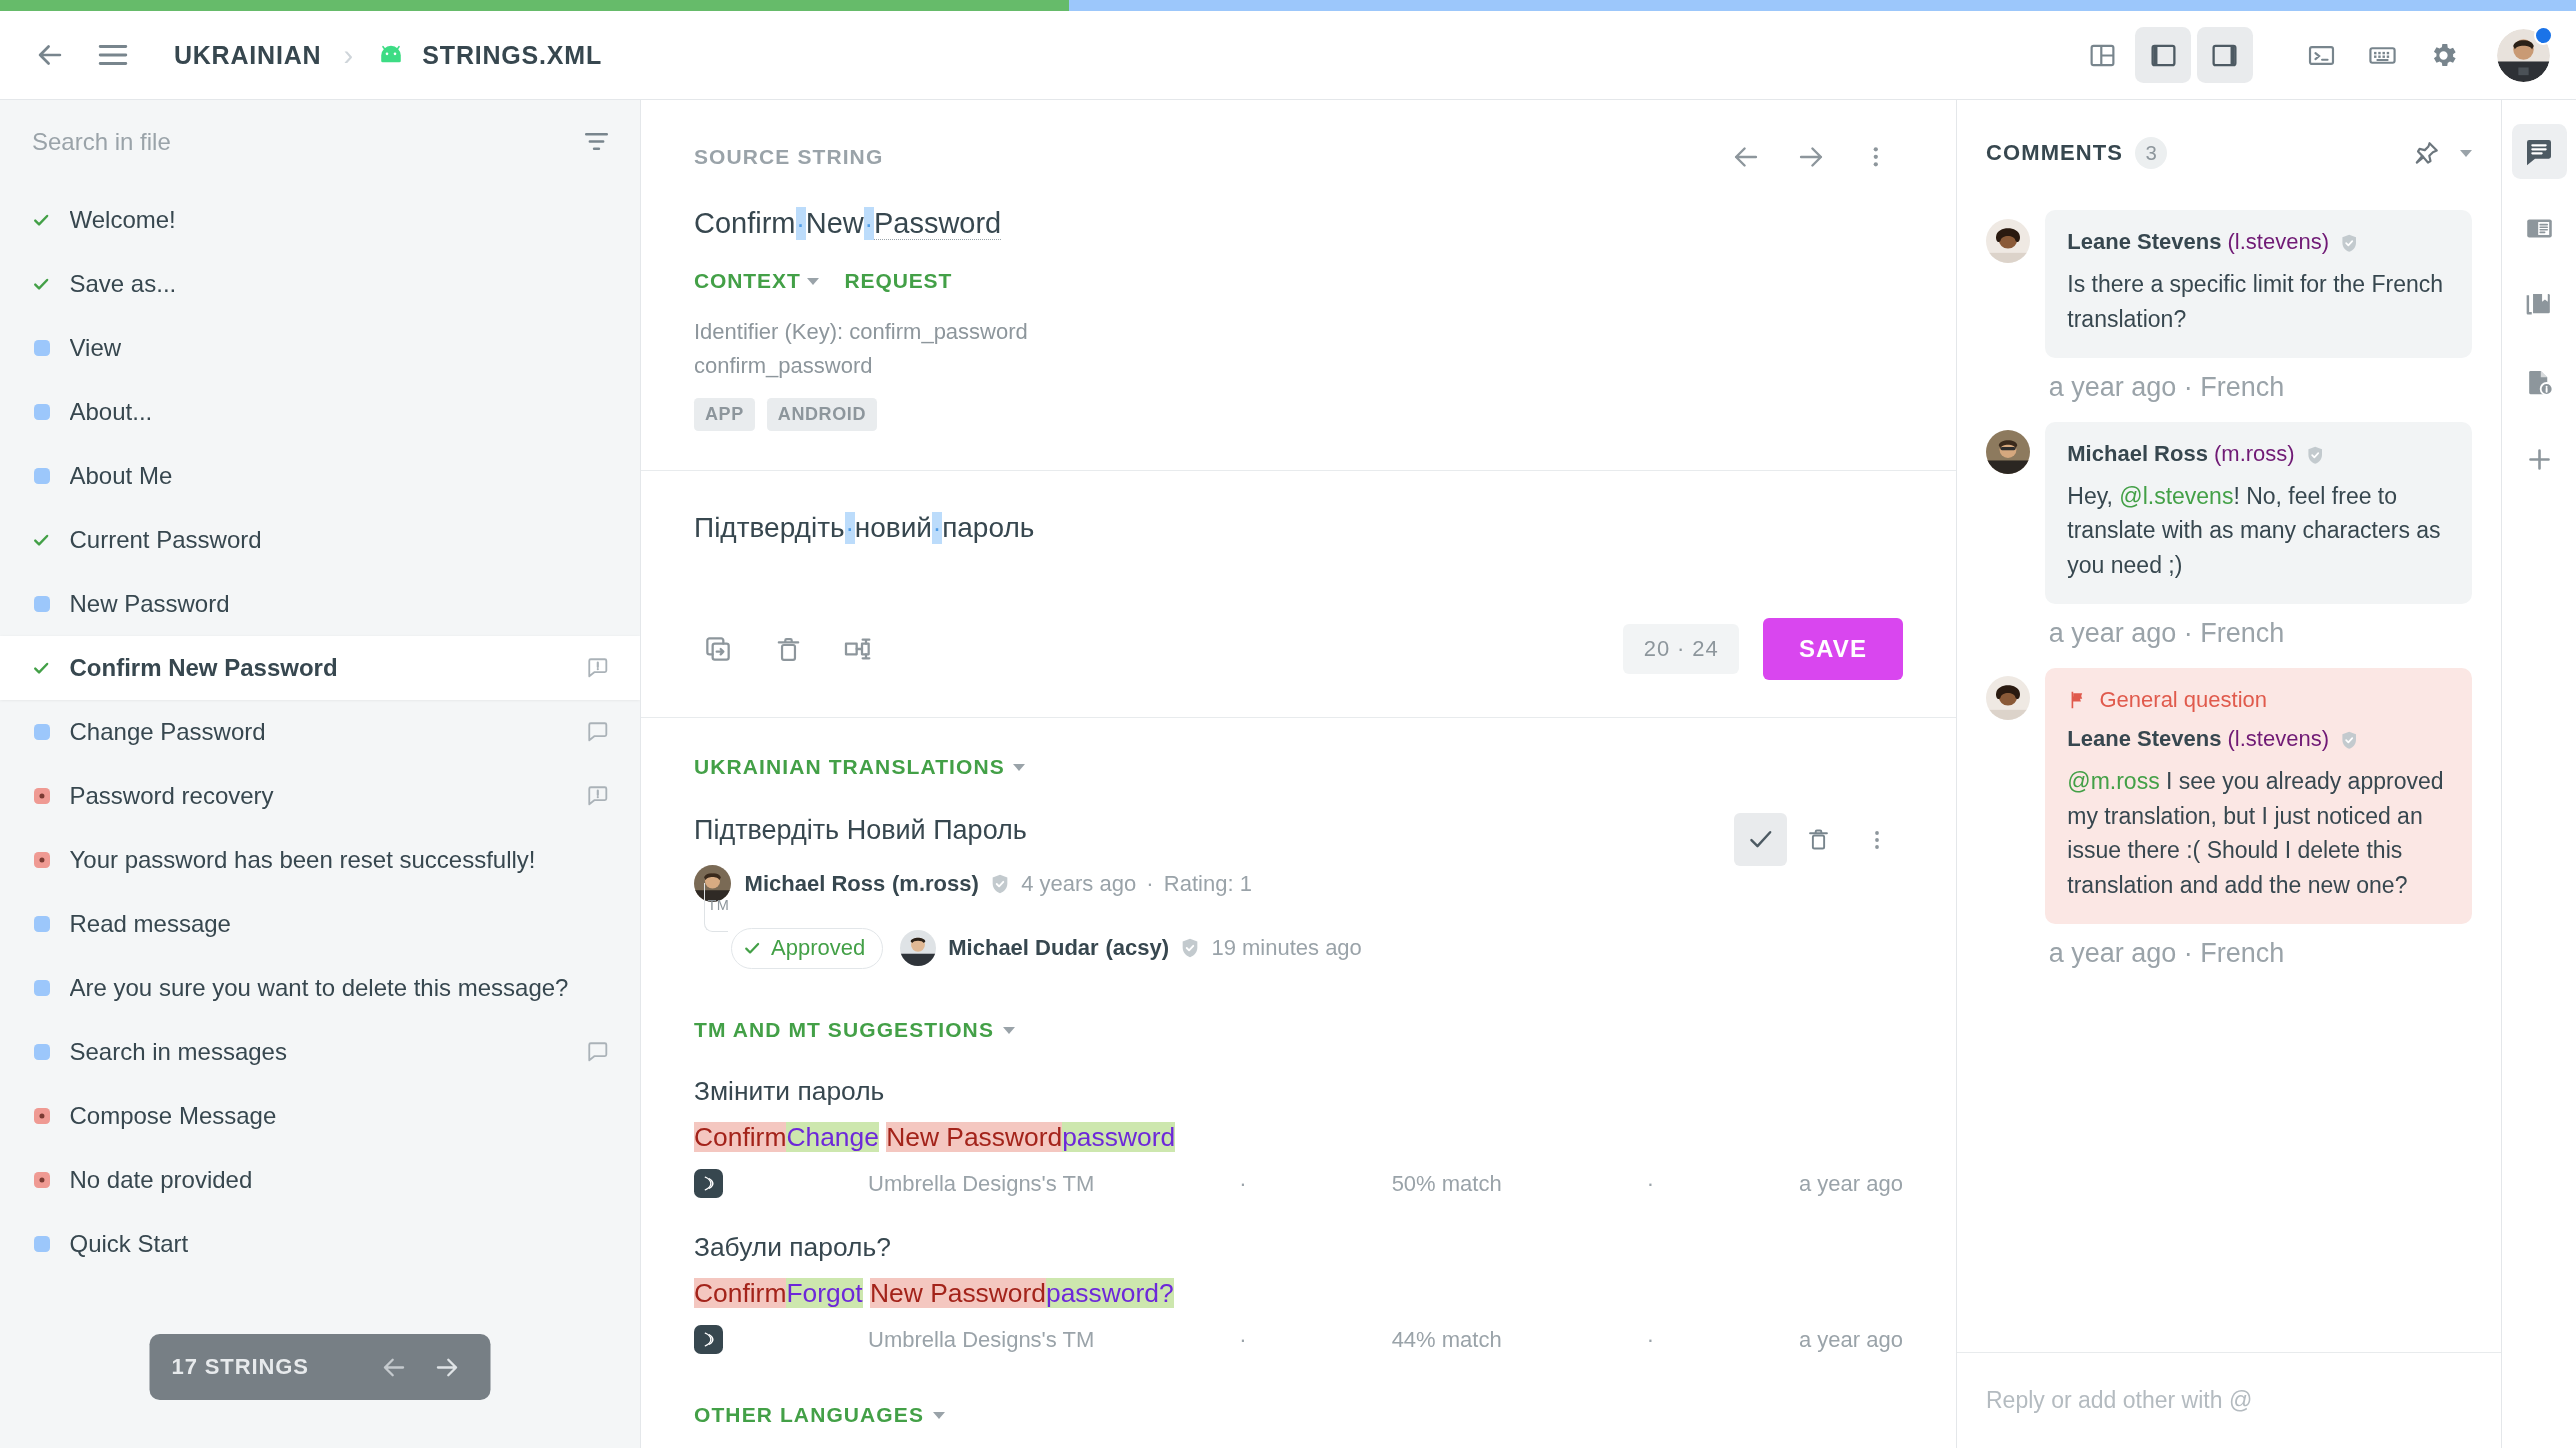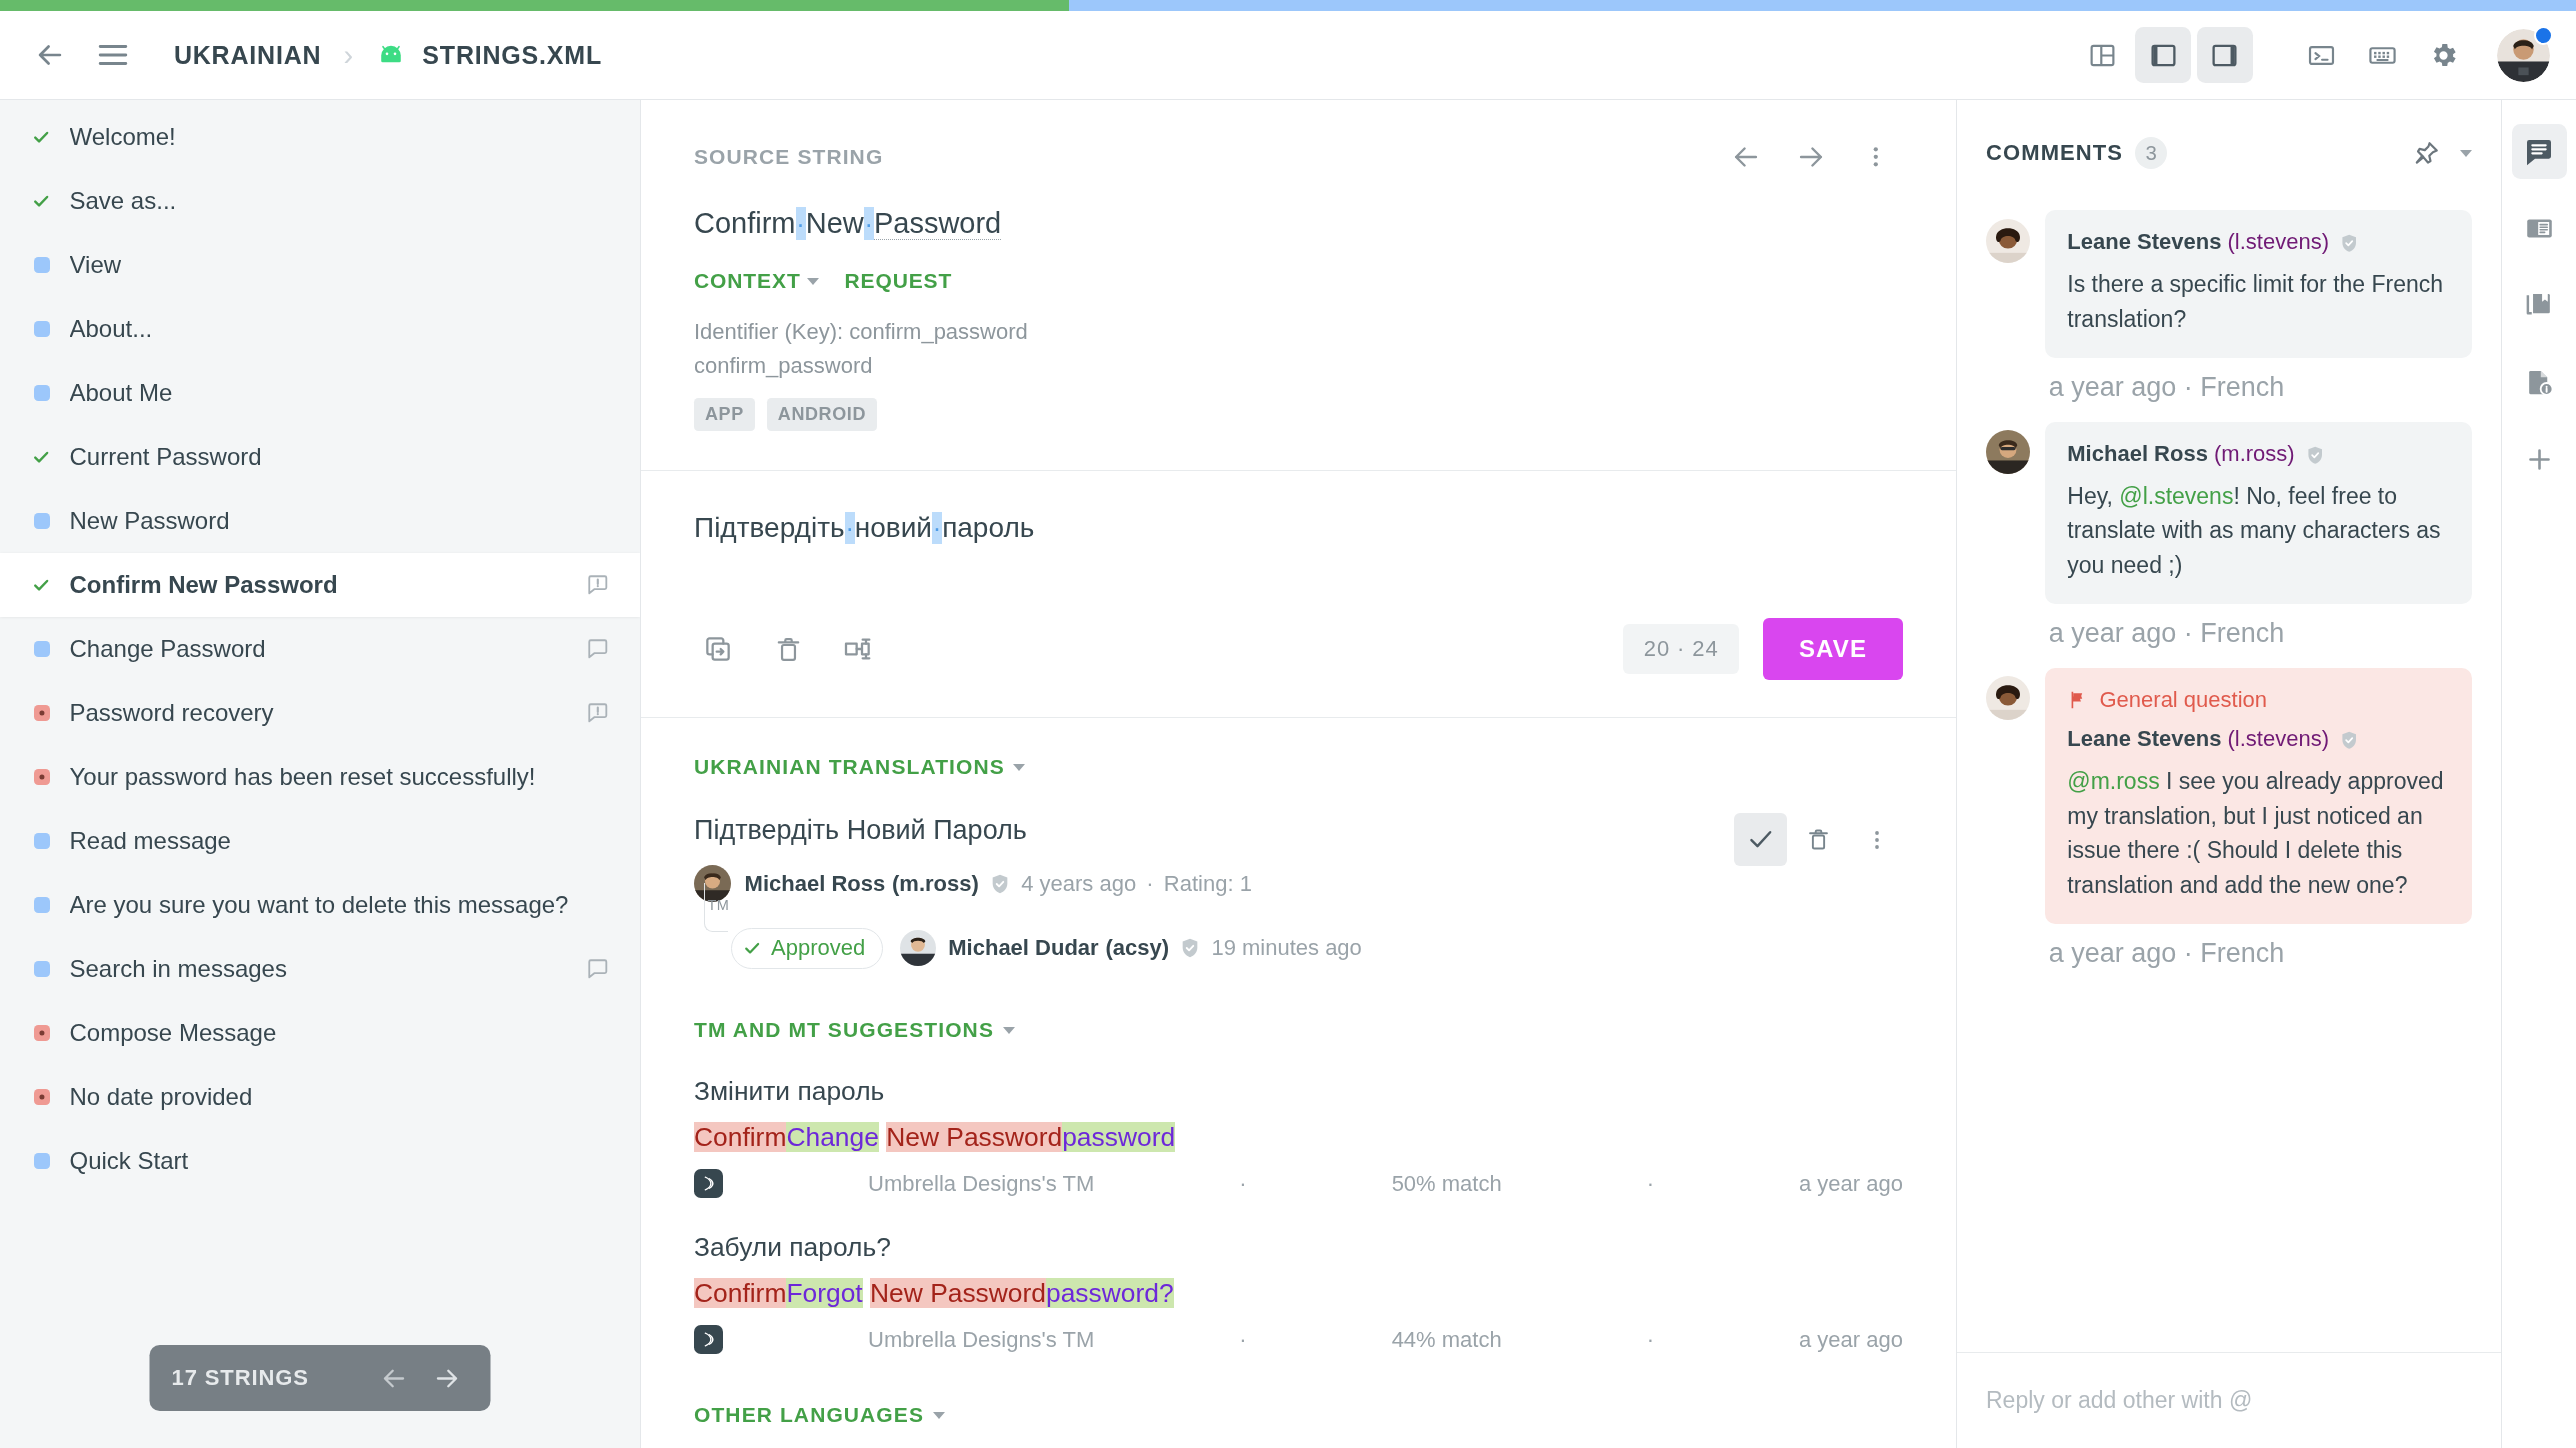--- a/index.html
+++ b/index.html
@@ -84,21 +84,21 @@
     content: ""; position: absolute; left: 50%; top: 50%; width: 5.1px; height: 5.1px;
     background: #7a3b33; border-radius: 50%; transform: translate(-50%,-50%);
   }
   .str-label {
     font-size: 24px; color: #37474f; white-space: nowrap;
     overflow: hidden; text-overflow: ellipsis;
   }
   .str-row.active .str-label { font-weight: 700; }
   .str-cmt { margin-left: auto; padding-left: 13.6px; flex: none; display: flex; }
   #pager {
-    position: absolute; left: 50%; transform: translateX(-50%); bottom: 37px;
+    position: absolute; left: 50%; transform: translateX(-50%); bottom: 48px;
     background: #777f85; border-radius: 10.2px; height: 66px; width: 341px;
     display: flex; align-items: center; padding: 0 22px; gap: 8.5px;
   }
   #pager-label {
     color: #e7eaec; font-size: 22px; font-weight: 700; letter-spacing: 0.9px; flex: 1;
   }
   .pager-btn { width: 44px; height: 44px; display: flex; align-items: center; justify-content: center; cursor: pointer; }
 
   
   #center { flex: 1; min-width: 0; background: #fff; display: flex; flex-direction: column; overflow: hidden; }
@@ -323,20 +323,28 @@
         </g>
       </svg>
       <div id="avatar-badge"></div>
     </div>
   </div>
 </div>
 
 <div id="frame">
 
   <div id="sidebar">
+    <div id="search-row">
+      <input id="search-input" placeholder="Search in file" style="">
+      <div id="filter-icon">
+        <svg width="29" height="29" viewBox="0 0 24 24" stroke="#78858d" stroke-width="2.1" stroke-linecap="round">
+          <path d="M3.5 6h17M6.5 12h11M10 18h4"></path>
+        </svg>
+      </div>
+    </div>
     <div id="string-list">
         <div class="str-row">
           <div class="st-icon">
             <svg width="20.4" height="20.4" viewBox="0 0 24 24" fill="none" stroke="#43a047" stroke-width="2.8" stroke-linecap="round" stroke-linejoin="round">
               <path d="M5 12.5l4.5 4.5L19 7"></path>
             </svg>
           </div>
           <div class="str-label">Welcome!</div>
         </div>
         <div class="str-row">

